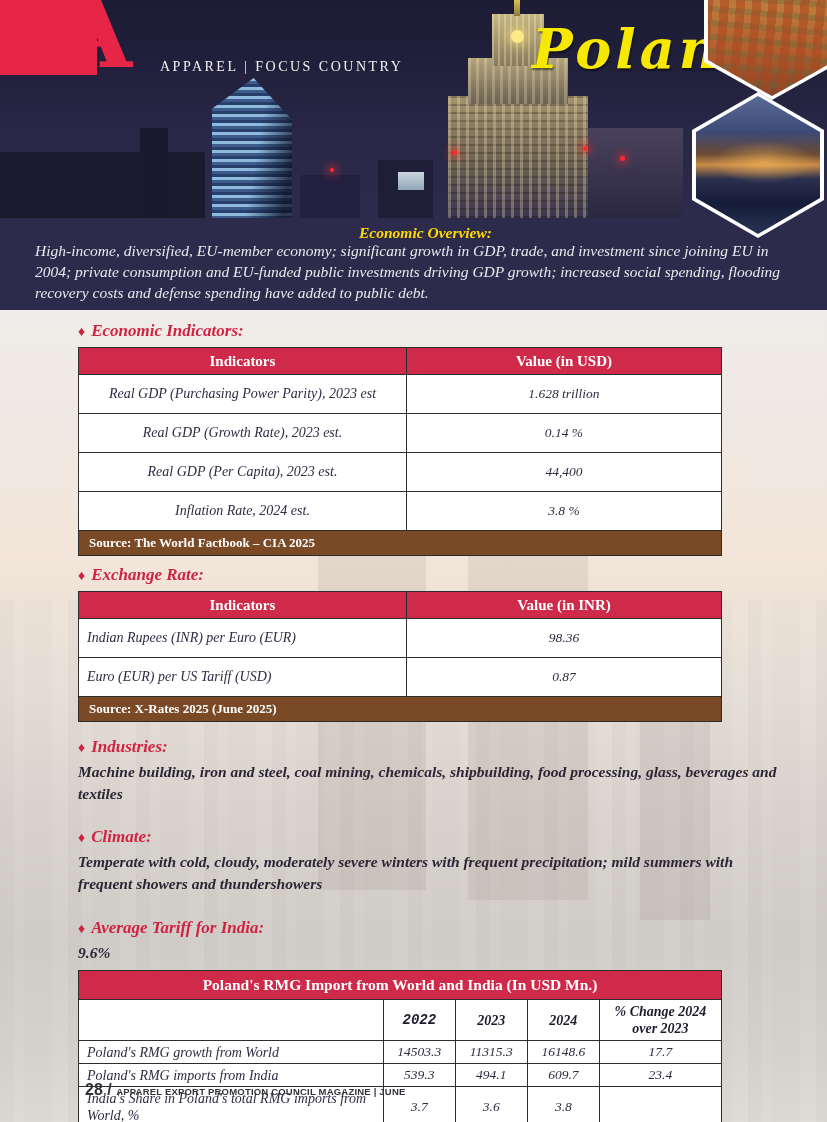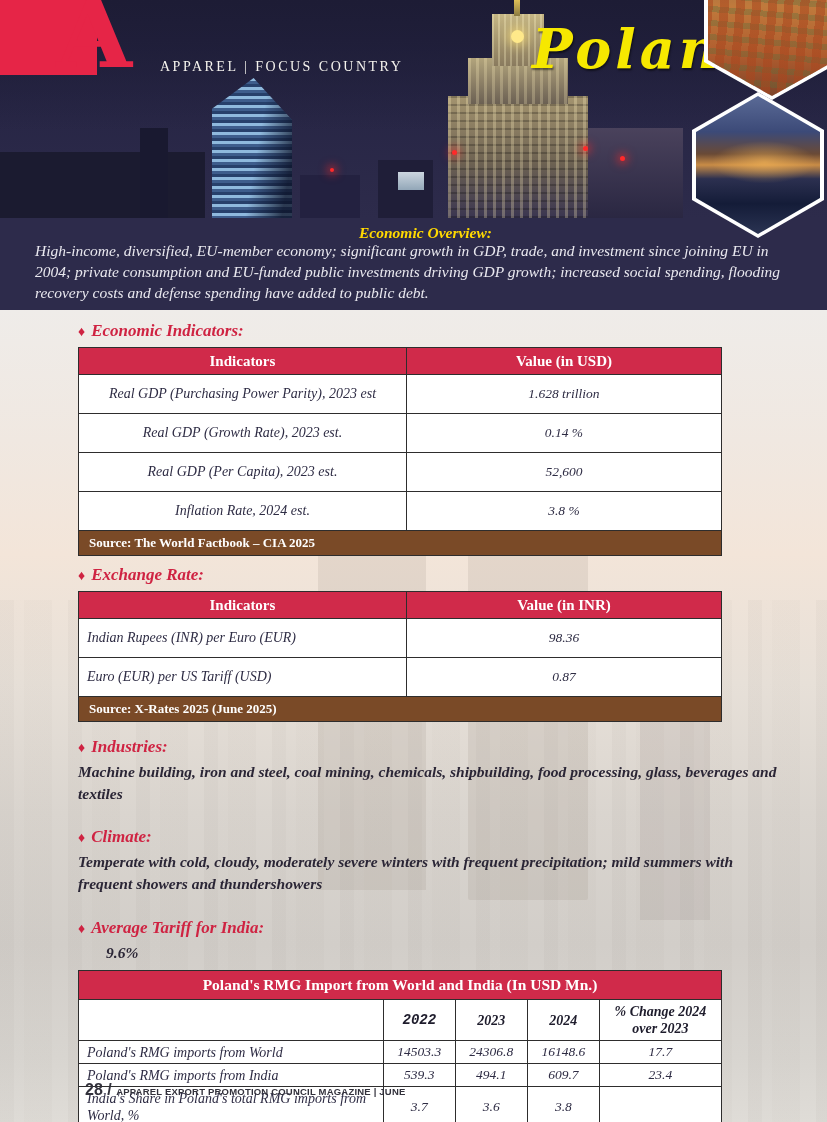--- a/index.html
+++ b/index.html
@@ -84,21 +84,21 @@
   .overview-heading{position:absolute;left:12px;top:224px;width:827px;text-align:center;
     font:700 italic 15.5px "Liberation Serif",serif;color:#ffd900;}
   .overview-text{position:absolute;left:35px;top:240px;width:758px;
     font:400 italic 15.5px/21px "Liberation Serif",serif;color:#e9e8ef;}
 
   
   .content{position:absolute;top:310px;left:78px;width:644px;}
   .sec-heading{font:700 italic 17px "Liberation Serif",serif;color:#cf2342;margin:0;}
   .sec-heading .diamond{font-style:normal;margin-right:6px;font-size:14px;}
   .body-text{font:700 italic 15.5px/22px "Liberation Serif",serif;color:#2b2636;margin:4px 0 0 0;width:700px;}
-  .tariff-value{font:700 italic 15.5px "Liberation Serif",serif;color:#2b2636;margin-top:6px;margin-left:28px;}
+  .tariff-value{font:700 italic 15.5px "Liberation Serif",serif;color:#2b2636;margin-top:6px;}
 
   table{border-collapse:collapse;width:644px;background:#fff;}
   table, th, td{border:1.6px solid #2e2d2d;}
   th.red-head{background:#d02a4a;color:#fff;font:700 15px "Liberation Serif",serif;height:24px;font-style:normal;}
   td.ind-cell{font:400 italic 14px "Liberation Serif",serif;color:#2e2c44;height:22px;text-align:center;padding:8px 6px;}
   td.val-cell{font:400 italic 13.5px "Liberation Serif",serif;color:#2e2c44;text-align:center;height:22px;}
   td.left-cell{text-align:left;padding-left:8px;}
   td.source-cell{background:#7a4a27;color:#fff;font:700 13px "Liberation Serif",serif;text-align:left;padding:4px 0 4px 10px;height:14px;}
   .tbl-wrap{margin-top:6px;}
 
@@ -173,21 +173,21 @@
     <tr>
       <td class="ind-cell">Real GDP (Purchasing Power Parity), 2023 est</td>
       <td class="val-cell">1.628 trillion</td>
     </tr>
     <tr>
       <td class="ind-cell">Real GDP (Growth Rate), 2023 est.</td>
       <td class="val-cell">0.14 %</td>
     </tr>
     <tr>
       <td class="ind-cell">Real GDP (Per Capita), 2023 est.</td>
-      <td class="val-cell">52,600</td>
+      <td class="val-cell">44,400</td>
     </tr>
     <tr>
       <td class="ind-cell">Inflation Rate, 2024 est.</td>
       <td class="val-cell">3.8 %</td>
     </tr>
     <tr>
       <td class="source-cell" colspan="2">Source: The World Factbook – CIA 2025</td>
     </tr>
   </tbody>
       </table>
@@ -234,23 +234,23 @@
       <th class="title-cell" colspan="5">Poland's RMG Import from World and India (In USD Mn.)</th>
     </tr>
     <tr>
       <td class="col-head" style="width:47.4%;"></td>
       <td class="col-head" style="width:11.2%;font-family:Liberation Mono, monospace;">2022</td>
       <td class="col-head" style="width:11.2%;">2023</td>
       <td class="col-head" style="width:11.2%;">2024</td>
       <td class="col-head">% Change 2024 over 2023</td>
     </tr>
     <tr>
-      <td class="row-label">Poland's RMG imports from World</td>
+      <td class="row-label">Poland's RMG growth from World</td>
       <td class="num">14503.3</td>
-      <td class="num">24306.8</td>
+      <td class="num">11315.3</td>
       <td class="num">16148.6</td>
       <td class="num">17.7</td>
     </tr>
     <tr>
       <td class="row-label">Poland's RMG imports from India</td>
       <td class="num">539.3</td>
       <td class="num">494.1</td>
       <td class="num">609.7</td>
       <td class="num">23.4</td>
     </tr>

